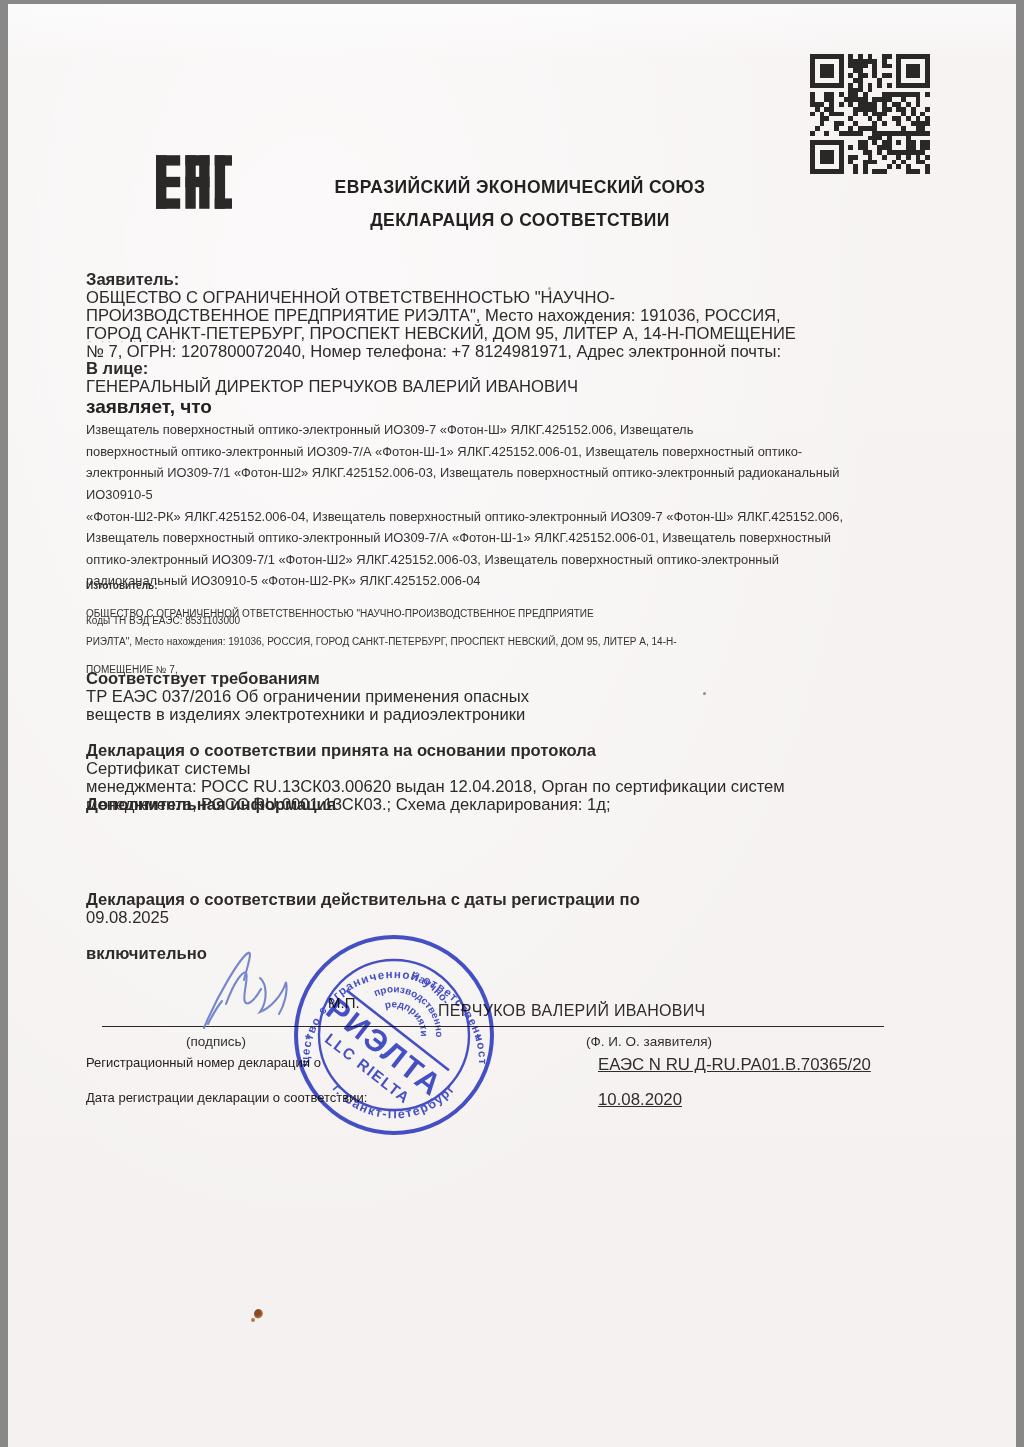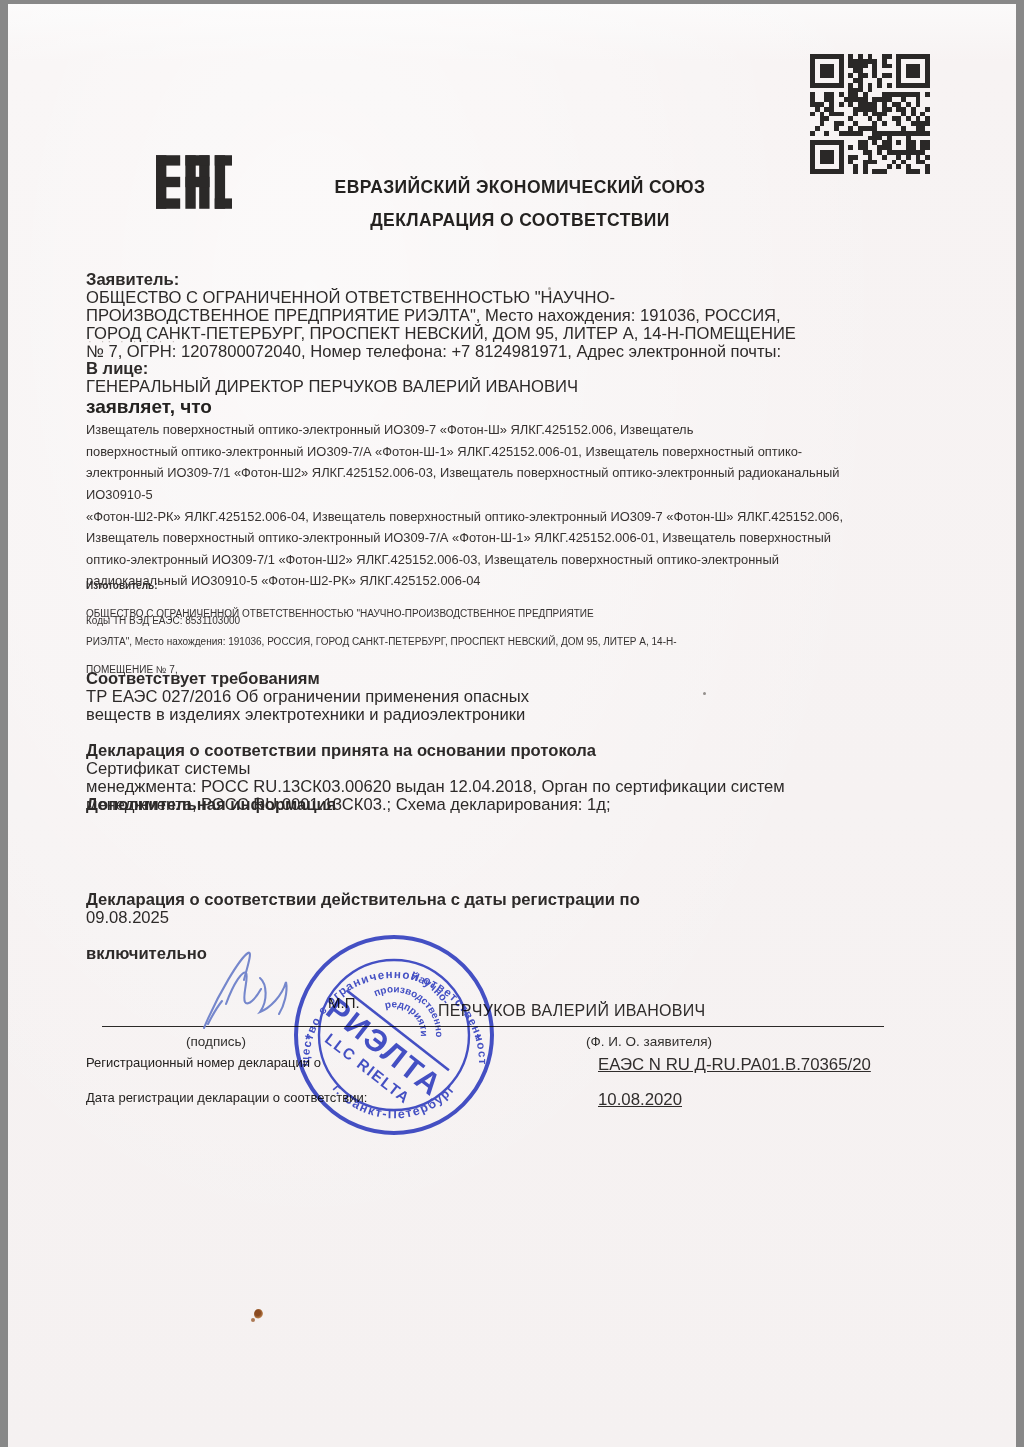--- a/index.html
+++ b/index.html
@@ -424,21 +424,21 @@
   <div class="abs para msmall" style="top:540px;">
     <span class="b">Изготовитель:</span>
     <span>ОБЩЕСТВО С ОГРАНИЧЕННОЙ ОТВЕТСТВЕННОСТЬЮ "НАУЧНО-ПРОИЗВОДСТВЕННОЕ ПРЕДПРИЯТИЕ
 РИЭЛТА", Место нахождения: 191036, РОССИЯ, ГОРОД САНКТ-ПЕТЕРБУРГ, ПРОСПЕКТ НЕВСКИЙ, ДОМ 95, ЛИТЕР А, 14-Н-
 ПОМЕЩЕНИЕ № 7,</span>
   </div>
   <div class="abs para msmall" style="top:603px;">Коды ТН ВЭД ЕАЭС: 8531103000</div>
 
   <div class="abs para" style="top:648px;">
     <span class="b">Соответствует требованиям</span>
-    <span>ТР ЕАЭС 027/2016 Об ограничении применения опасных
+    <span>ТР ЕАЭС 037/2016 Об ограничении применения опасных
 веществ в изделиях электротехники и радиоэлектроники</span>
   </div>
 
   <div class="abs para" style="top:720px;">
     <span class="b">Декларация о соответствии принята на основании протокола</span>
     <span>Сертификат системы
 менеджмента: РОСС RU.13СК03.00620 выдан 12.04.2018, Орган по сертификации систем
 менеджмента, РОСС RU.0001.13СК03.; Схема декларирования: 1д;</span>
   </div>
 

